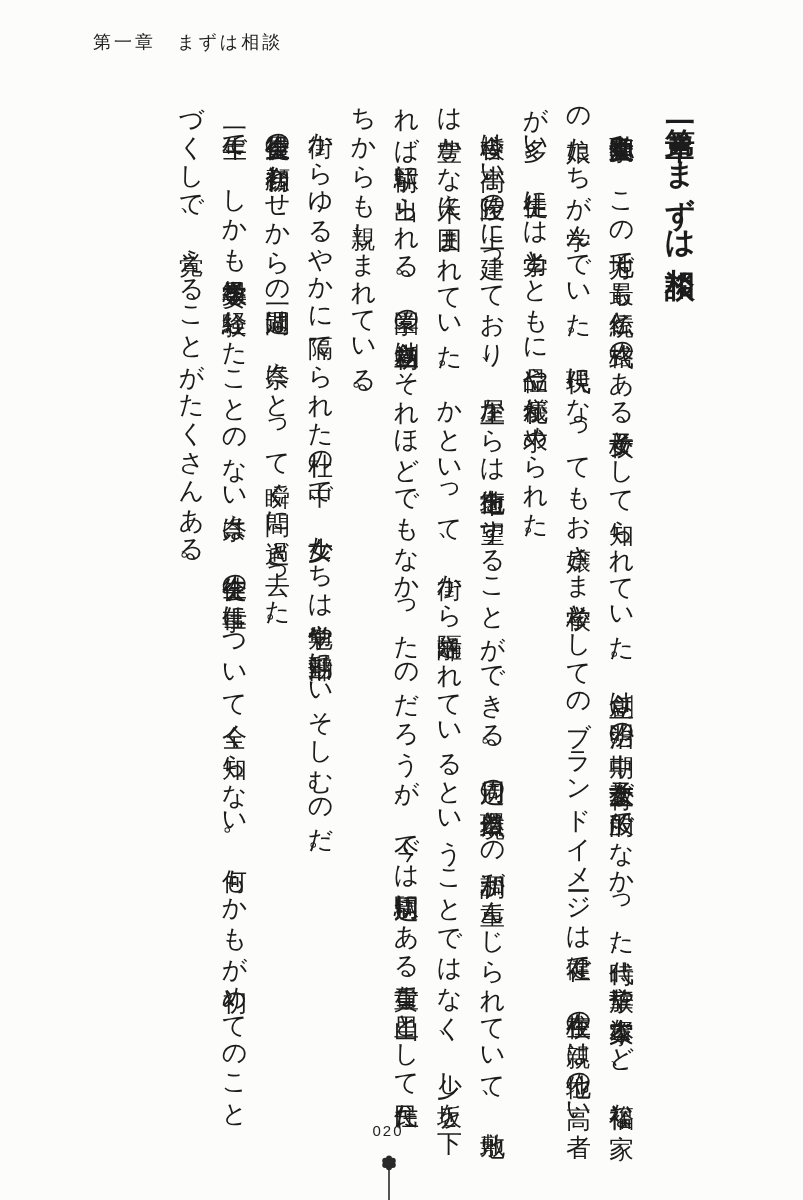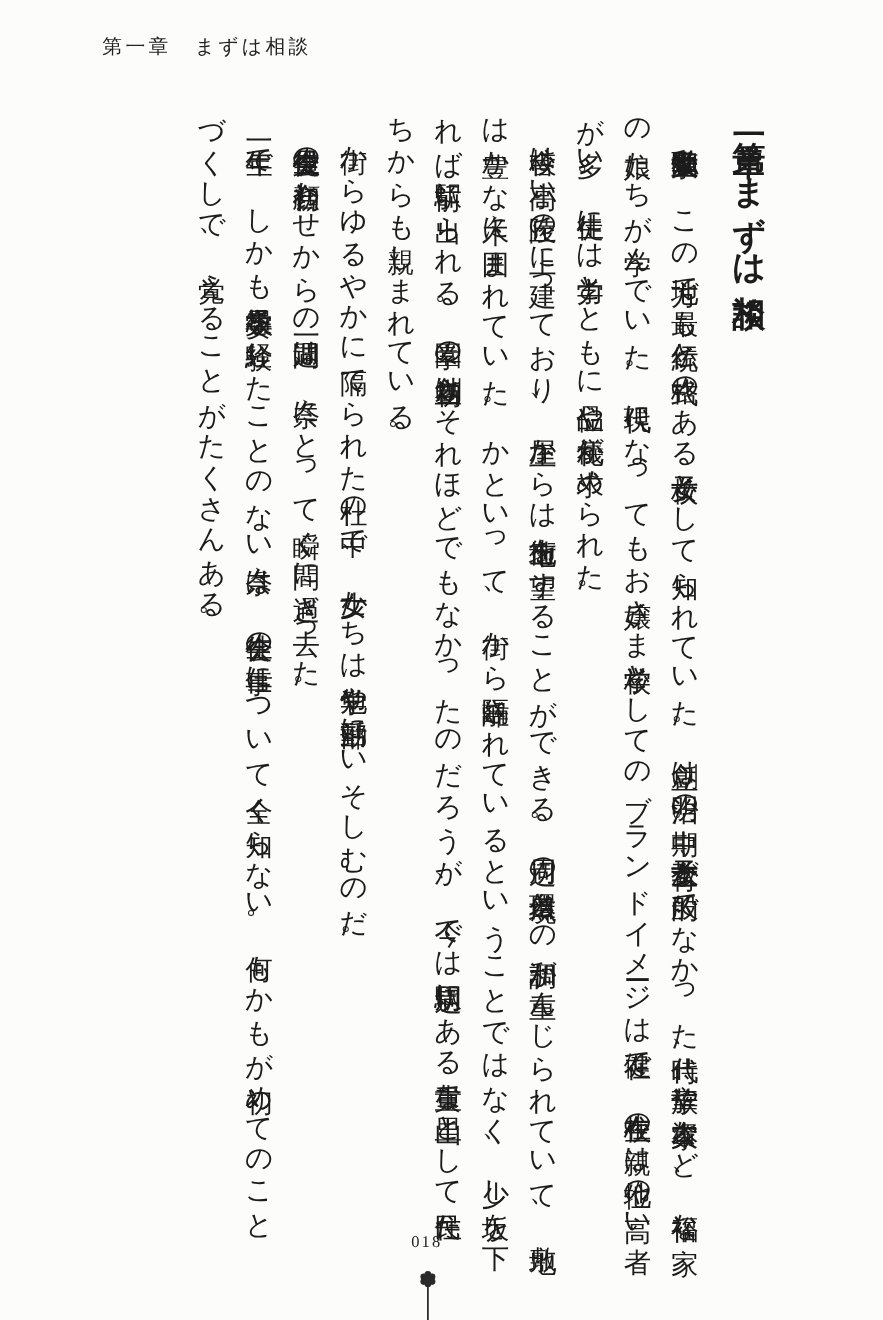--- a/index.html
+++ b/index.html
@@ -4,21 +4,21 @@
 <style>
   html, body { margin: 0; padding: 0; }
   body { background: #d9d9d9; }
 
   .page {
     position: relative;
     width: 803px;
     height: 1200px;
     background: #fcfcfa;
     color: #1c1c1c;
-    font-family: Liberation Serif, serif;
+    font-family: Liberation Sans, sans-serif;
     overflow: hidden;
     margin: 0 auto;
   }
 
   .running-header {
     position: absolute;
     left: 93px;
     top: 30px;
     font-size: 18px;
     letter-spacing: 3px;
@@ -81,21 +81,21 @@
 
   <div class="text-area">
     <h1 class="chapter-title">第一章　まずは相談</h1>
     <p class="para">私立貞聖女子学園は、この地方で最も伝統と格式のある女子校として知られていた。創立は明治の中期。女子教育が一般的でなかった時代、華族や資本家など、裕福な家の娘たちが学んでいた。現代になってもお嬢さま学校としてのブランドイメージは健在で、在校生の親は地位の高い者が多い。生徒には学力とともに品位や礼儀が求められた。</p>
     <p class="para">校舎は小高い丘陵の上に建っており、屋上からは市街地を一望することができる。周辺の自然環境との調和が重んじられていて、敷地は豊かな木々に囲まれていた。かといって、街から隔離されているということではなく、少し坂を下れば駅前に出られる。学園の創立当初はそれほどでもなかったのだろうが、今では駅周辺にある貴重な里山として住民たちからも親しまれている。</p>
     <p class="para">街からゆるやかに隔てられた杜の中で、少女たちは勉学や部活動にいそしむのだ。</p>
     <p class="para">生徒会役員の初顔合わせからの一週間は、奈々にとって瞬く間に過ぎ去った。</p>
     <p class="para">一年生で、しかも学級委員を経験したことのない奈々は、生徒会の仕事について全く知らない。何もかもが初めてのことづくしで、覚えることがたくさんある。</p>
   </div>
 
-  <div class="page-number">018</div>
+  <div class="page-number">020</div>
 
   <div class="ornament">
     <svg width="18" height="47" viewBox="0 0 18 47" xmlns="http://www.w3.org/2000/svg" aria-hidden="true">
       <g fill="#2a2a2a">
         <circle cx="9" cy="5.5" r="3"></circle>
         <circle cx="12.8" cy="7.7" r="3"></circle>
         <circle cx="12.8" cy="12.1" r="3"></circle>
         <circle cx="9" cy="14.3" r="3"></circle>
         <circle cx="5.2" cy="12.1" r="3"></circle>
         <circle cx="5.2" cy="7.7" r="3"></circle>

